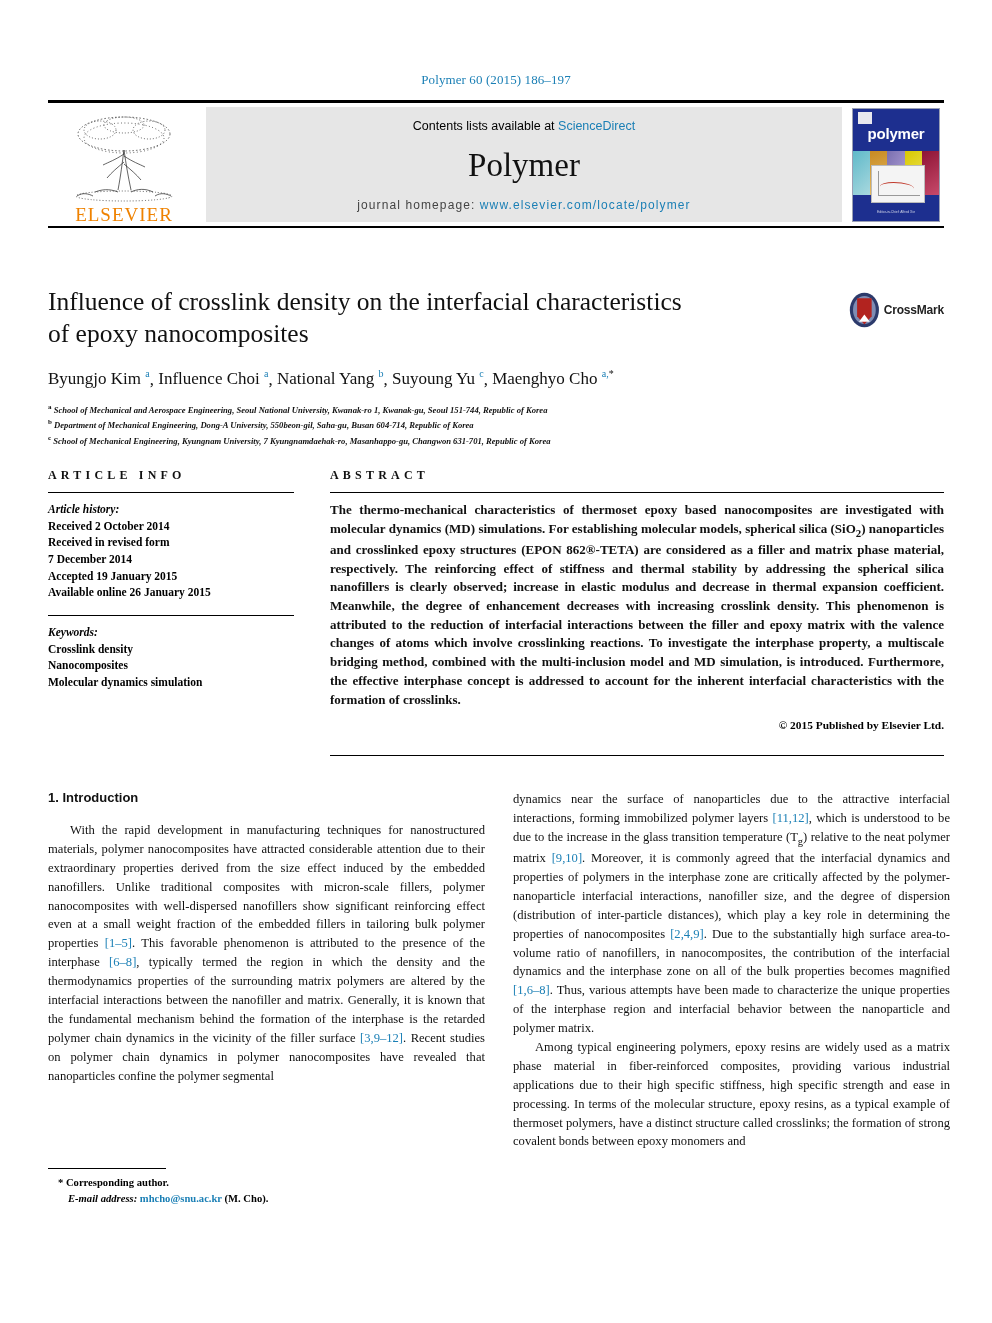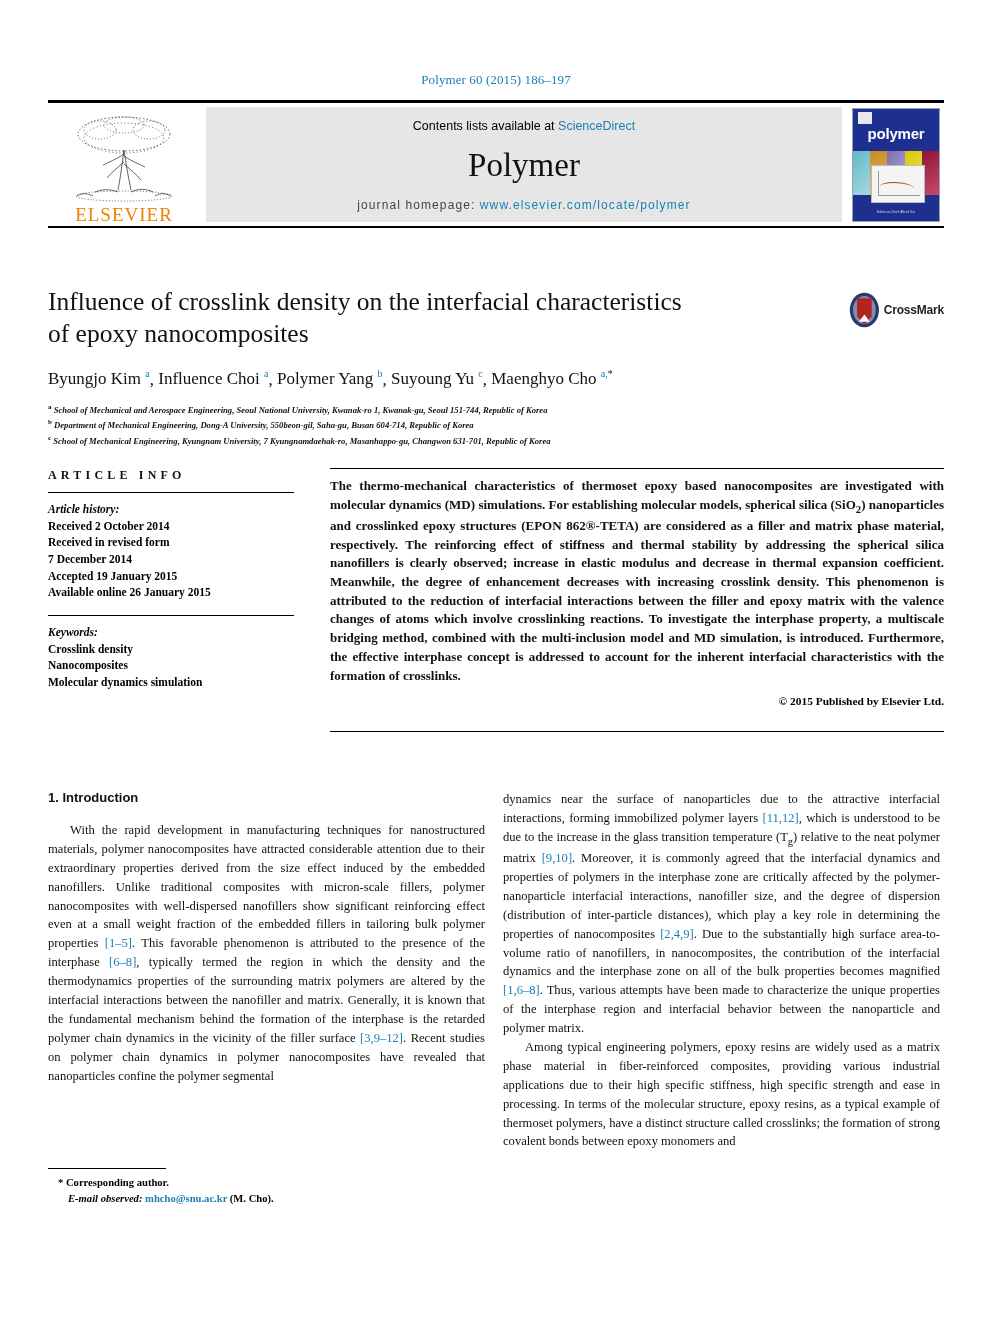--- a/index.html
+++ b/index.html
@@ -304,21 +304,21 @@
     margin: 24px 0 0 0;
   }
 
   
   .body-cols {
     position: absolute;
     top: 790px;
     left: 48px;
     width: 896px;
     display: flex;
-    gap: 18px;
+    gap: 28px;
   }
   .bodycol {
     width: 437px;
     flex: 0 0 437px;
   }
   .h2 {
     font-family: "Liberation Sans", sans-serif;
     font-size: 13px;
     font-weight: bold;
     margin: 0 0 16px 0;
@@ -427,21 +427,21 @@
     </div>
   </div>
 
   <div class="title-block">
     <h1 class="article-title">
       <span>Influence of crosslink density on the interfacial characteristics</span><br>
       <span>of epoxy nanocomposites</span>
     </h1>
 
     <div class="authors">
-      <span><span>Byungjo Kim</span> <sup>a</sup></span>, <span><span>Influence Choi</span> <sup>a</sup></span>, <span><span>Polymer Yang</span> <sup>b</sup></span>, <span><span>Suyoung Yu</span> <sup>c</sup></span>, <span><span>Maenghyo Cho</span> <sup>a,</sup><sup class="star">*</sup></span>
+      <span><span>Byungjo Kim</span> <sup>a</sup></span>, <span><span>Influence Choi</span> <sup>a</sup></span>, <span><span>National Yang</span> <sup>b</sup></span>, <span><span>Suyoung Yu</span> <sup>c</sup></span>, <span><span>Maenghyo Cho</span> <sup>a,</sup><sup class="star">*</sup></span>
     </div>
 
     <div class="affiliations">
       <div><sup>a</sup> <span>School of Mechanical and Aerospace Engineering, Seoul National University, Kwanak-ro 1, Kwanak-gu, Seoul 151-744, Republic of Korea</span></div>
       <div><sup>b</sup> <span>Department of Mechanical Engineering, Dong-A University, 550beon-gil, Saha-gu, Busan 604-714, Republic of Korea</span></div>
       <div><sup>c</sup> <span>School of Mechanical Engineering, Kyungnam University, 7 Kyungnamdaehak-ro, Masanhappo-gu, Changwon 631-701, Republic of Korea</span></div>
     </div>
   </div>
 
   <div class="crossmark">
@@ -466,20 +466,21 @@
       <div class="info-line">Accepted 19 January 2015</div>
       <div class="info-line">Available online 26 January 2015</div>
       <div class="rule-thin"></div>
       <div class="info-label">Keywords:</div>
       <div class="info-line">Crosslink density</div>
       <div class="info-line">Nanocomposites</div>
       <div class="info-line">Molecular dynamics simulation</div>
     </div>
 
     <div class="col-abstract">
+      <div class="sec-head">ABSTRACT</div>
       <div class="rule"></div>
       <div class="abstract-body">The thermo-mechanical characteristics of thermoset epoxy based nanocomposites are investigated with molecular dynamics (MD) simulations. For establishing molecular models, spherical silica (SiO<sub>2</sub>) nanoparticles and crosslinked epoxy structures (EPON 862®-TETA) are considered as a filler and matrix phase material, respectively. The reinforcing effect of stiffness and thermal stability by addressing the spherical silica nanofillers is clearly observed; increase in elastic modulus and decrease in thermal expansion coefficient. Meanwhile, the degree of enhancement decreases with increasing crosslink density. This phenomenon is attributed to the reduction of interfacial interactions between the filler and epoxy matrix with the valence changes of atoms which involve crosslinking reactions. To investigate the interphase property, a multiscale bridging method, combined with the multi-inclusion model and MD simulation, is introduced. Furthermore, the effective interphase concept is addressed to account for the inherent interfacial characteristics with the formation of crosslinks.</div>
       <div class="abstract-copy">© 2015 Published by Elsevier Ltd.</div>
       <div class="abs-divider"></div>
     </div>
 
   </div>
 
   <div class="body-cols">
 
@@ -495,20 +496,20 @@
 
   </div>
 
   <div class="footnote">
     <div class="fn-rule"></div>
     <div class="fn-line">
       <span>*</span>
       <span>Corresponding author.</span>
     </div>
     <div class="fn-line" style="padding-left:20px;">
-      <span class="ital">E-mail observed:</span>
+      <span class="ital">E-mail address:</span>
       <span class="lnk">mhcho@snu.ac.kr</span>
       <span>(M. Cho).</span>
     </div>
   </div>
 
 
 </div>
 
 </body></html>

